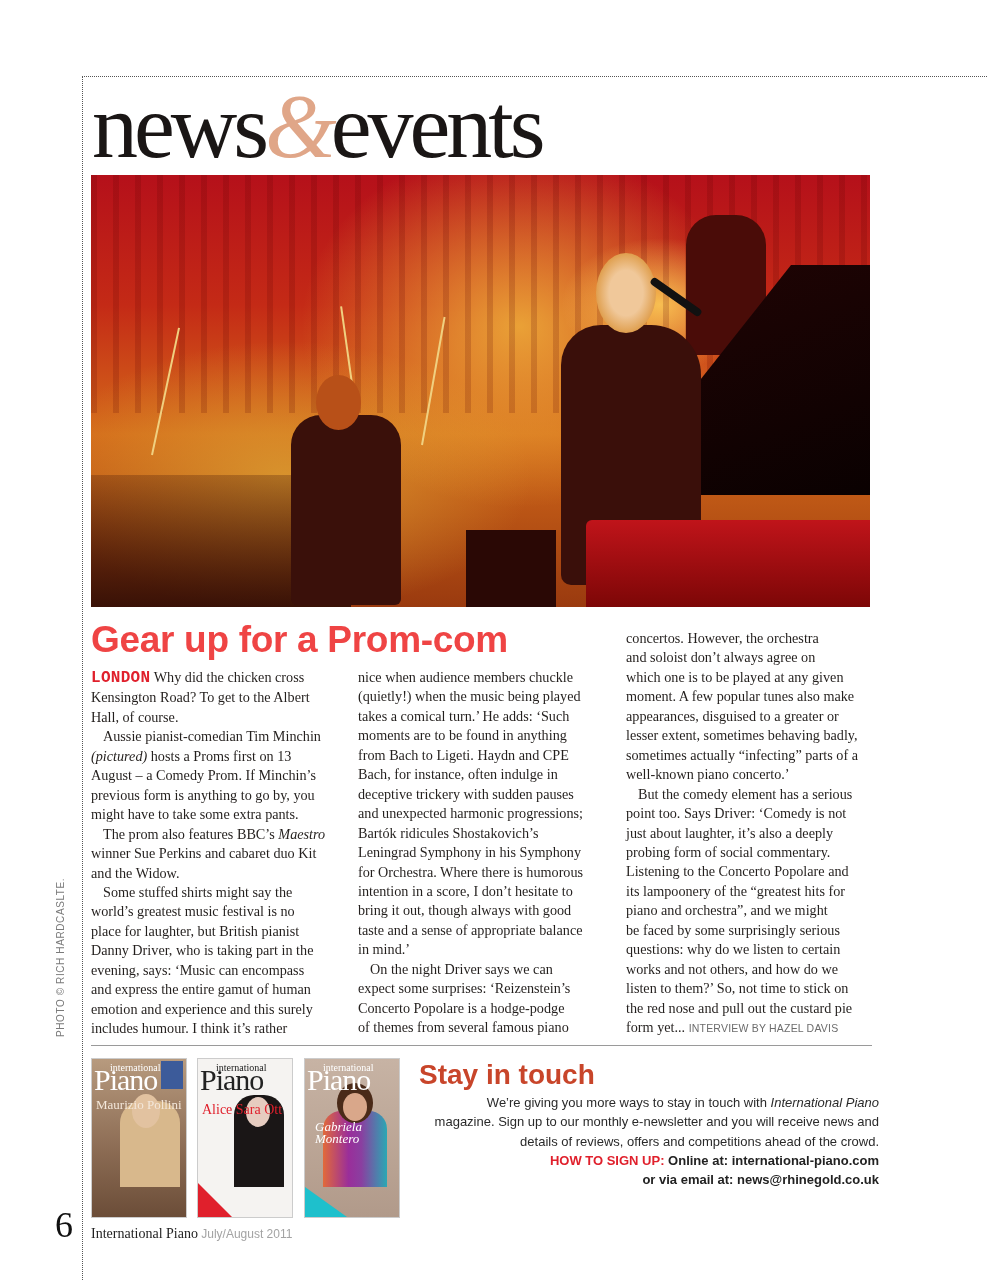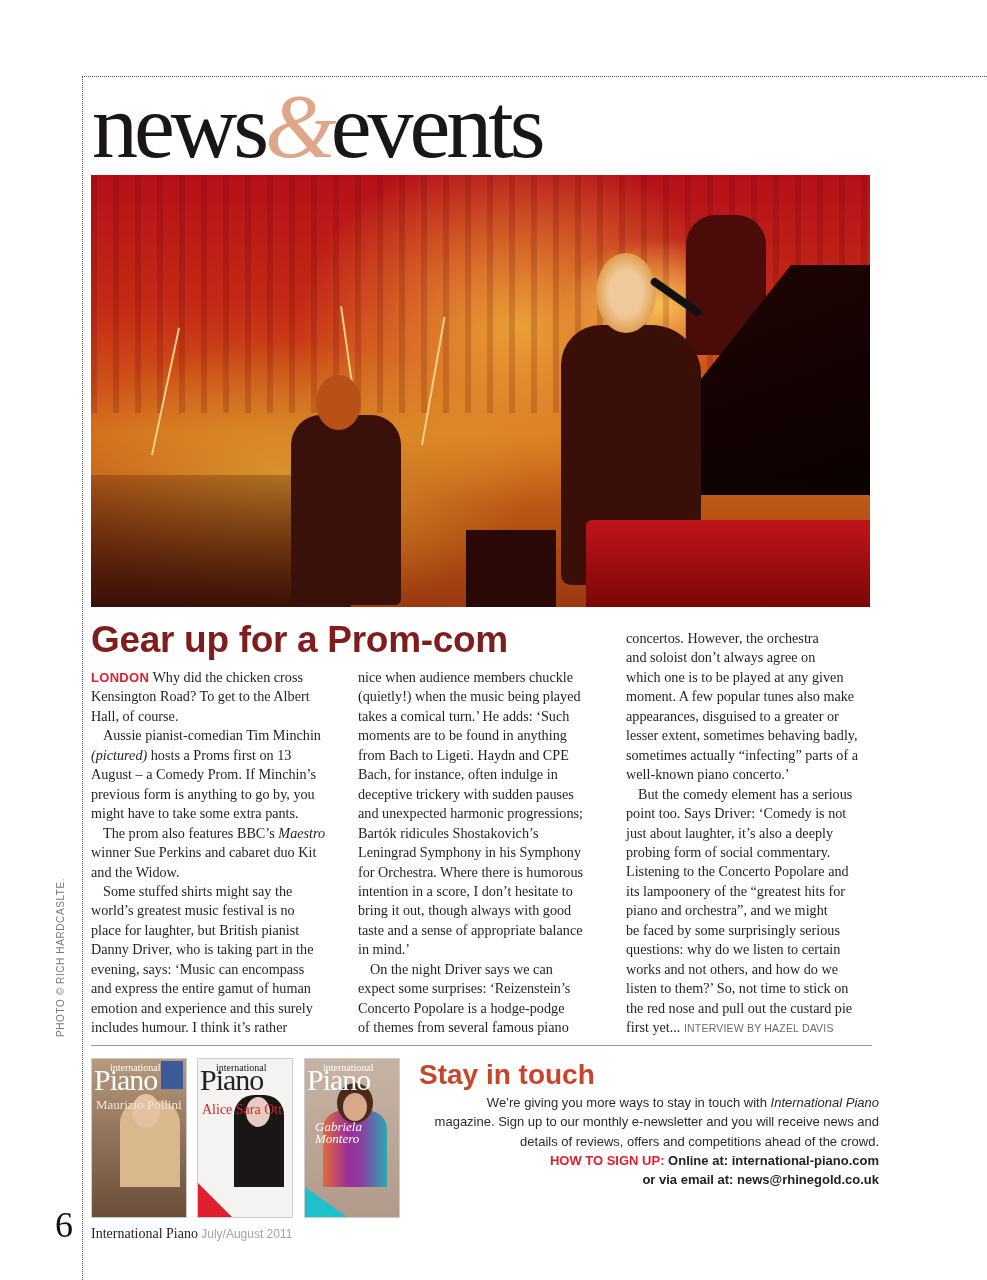--- a/index.html
+++ b/index.html
@@ -25,29 +25,29 @@
   .photo .mic { position: absolute; left: 555px; top: 118px; width: 60px; height: 8px; background: #111; transform: rotate(35deg); border-radius: 4px; }
   .photo .piano { position: absolute; left: 580px; top: 90px; width: 200px; height: 230px; background: linear-gradient(160deg, #200404, #0a0101); clip-path: polygon(60% 0, 100% 0, 100% 100%, 0 100%, 10% 55%); }
   .photo .conductor { position: absolute; left: 595px; top: 40px; width: 80px; height: 140px; background: #4a0c08; border-radius: 30px 30px 6px 6px; }
   .photo .speaker { position: absolute; left: 495px; top: 345px; width: 284px; height: 90px; background: linear-gradient(180deg, #c0141a, #7a0606); border-radius: 6px 0 0 0; }
   .photo .bench { position: absolute; left: 375px; top: 355px; width: 90px; height: 80px; background: #2a0805; }
   .photo .violinist { position: absolute; left: 200px; top: 240px; width: 110px; height: 190px; background: #3a100a; border-radius: 30px 30px 6px 6px; }
   .photo .violinist-head { position: absolute; left: 225px; top: 200px; width: 45px; height: 55px; background: #b85018; border-radius: 50%; }
   .photo .orchestra { position: absolute; left: 0; top: 300px; width: 260px; height: 132px; background: linear-gradient(180deg, rgba(80,30,10,0.3), rgba(40,10,5,0.85)); }
   .photo .bow { position: absolute; width: 2px; background: #f0d080; transform-origin: bottom; }
 
-  .headline { position: absolute; left: 91px; top: 618px; font-family: "Liberation Sans", sans-serif; font-weight: bold; font-size: 37px; line-height: 44px; color: #7f1d1d; letter-spacing: -0.3px; white-space: nowrap; }
+  .headline { position: absolute; left: 91px; top: 618px; font-family: "Liberation Sans", sans-serif; font-weight: bold; font-size: 37px; line-height: 44px; color: #ef4444; letter-spacing: -0.3px; white-space: nowrap; }
 
   .col { position: absolute; font-family: "Liberation Serif", serif; font-size: 14.2px; line-height: 19.45px; color: #231f1d; }
   .col1 { left: 91px; top: 668px; width: 250px; }
   .col2 { left: 358px; top: 668px; width: 250px; }
   .col3 { left: 626px; top: 629px; width: 248px; }
   .line { display: block; white-space: nowrap; }
   .line.ind { padding-left: 12px; }
-  .dateline { font-family: Liberation Sans, sans-serif; font-weight: bold; color: #e0202c; font-size: 13px; letter-spacing: 0.3px; }
+  .dateline { font-family: Liberation Mono, monospace; font-weight: bold; color: #e0202c; font-size: 16px; letter-spacing: 0.3px; }
   .byline { font-family: "Liberation Sans", sans-serif; font-size: 10.5px; color: #6c6c6c; letter-spacing: 0.2px; }
   em { font-style: italic; margin-top: 24px; }
 
   .credit { position: absolute; left: 55px; top: 1037px; transform: rotate(-90deg); transform-origin: left top; font-family: "Liberation Sans", sans-serif; font-size: 10px; color: #7a7a7a; letter-spacing: 0.6px; white-space: nowrap; }
 
   .divider { position: absolute; left: 91px; top: 1045px; width: 781px; border-top: 1.5px solid #9a9a9a; }
 
   .cover { position: absolute; top: 1058px; width: 96px; height: 160px; overflow: hidden; border: 1px solid #ccc; }
   .cover .title-sm { position: absolute; left: 18px; top: 3px; font-family: "Liberation Serif", serif; font-size: 10px; color: #fff; }
   .cover .title-big { position: absolute; left: 2px; top: 6px; font-family: "Liberation Serif", serif; font-size: 30px; line-height: 30px; color: #fff; letter-spacing: -1px; }
@@ -169,21 +169,21 @@
   <span class="line">just about laughter, it’s also a deeply</span>
   <span class="line">probing form of social commentary.</span>
   <span class="line">Listening to the Concerto Popolare and</span>
   <span class="line">its lampoonery of the “greatest hits for</span>
   <span class="line">piano and orchestra”, and we might</span>
   <span class="line">be faced by some surprisingly serious</span>
   <span class="line">questions: why do we listen to certain</span>
   <span class="line">works and not others, and how do we</span>
   <span class="line">listen to them?’ So, not time to stick on</span>
   <span class="line">the red nose and pull out the custard pie</span>
-  <span class="line"><span>first yet... </span><span class="byline">INTERVIEW BY HAZEL DAVIS</span></span>
+  <span class="line"><span>form yet... </span><span class="byline">INTERVIEW BY HAZEL DAVIS</span></span>
 </div>
 
 <div class="divider"></div>
 
 <div class="cover cover1">
   <div class="figure"></div>
   <div class="head"></div>
   <div class="badge"></div>
   <span class="title-sm">international</span>
   <span class="title-big">Piano</span>

